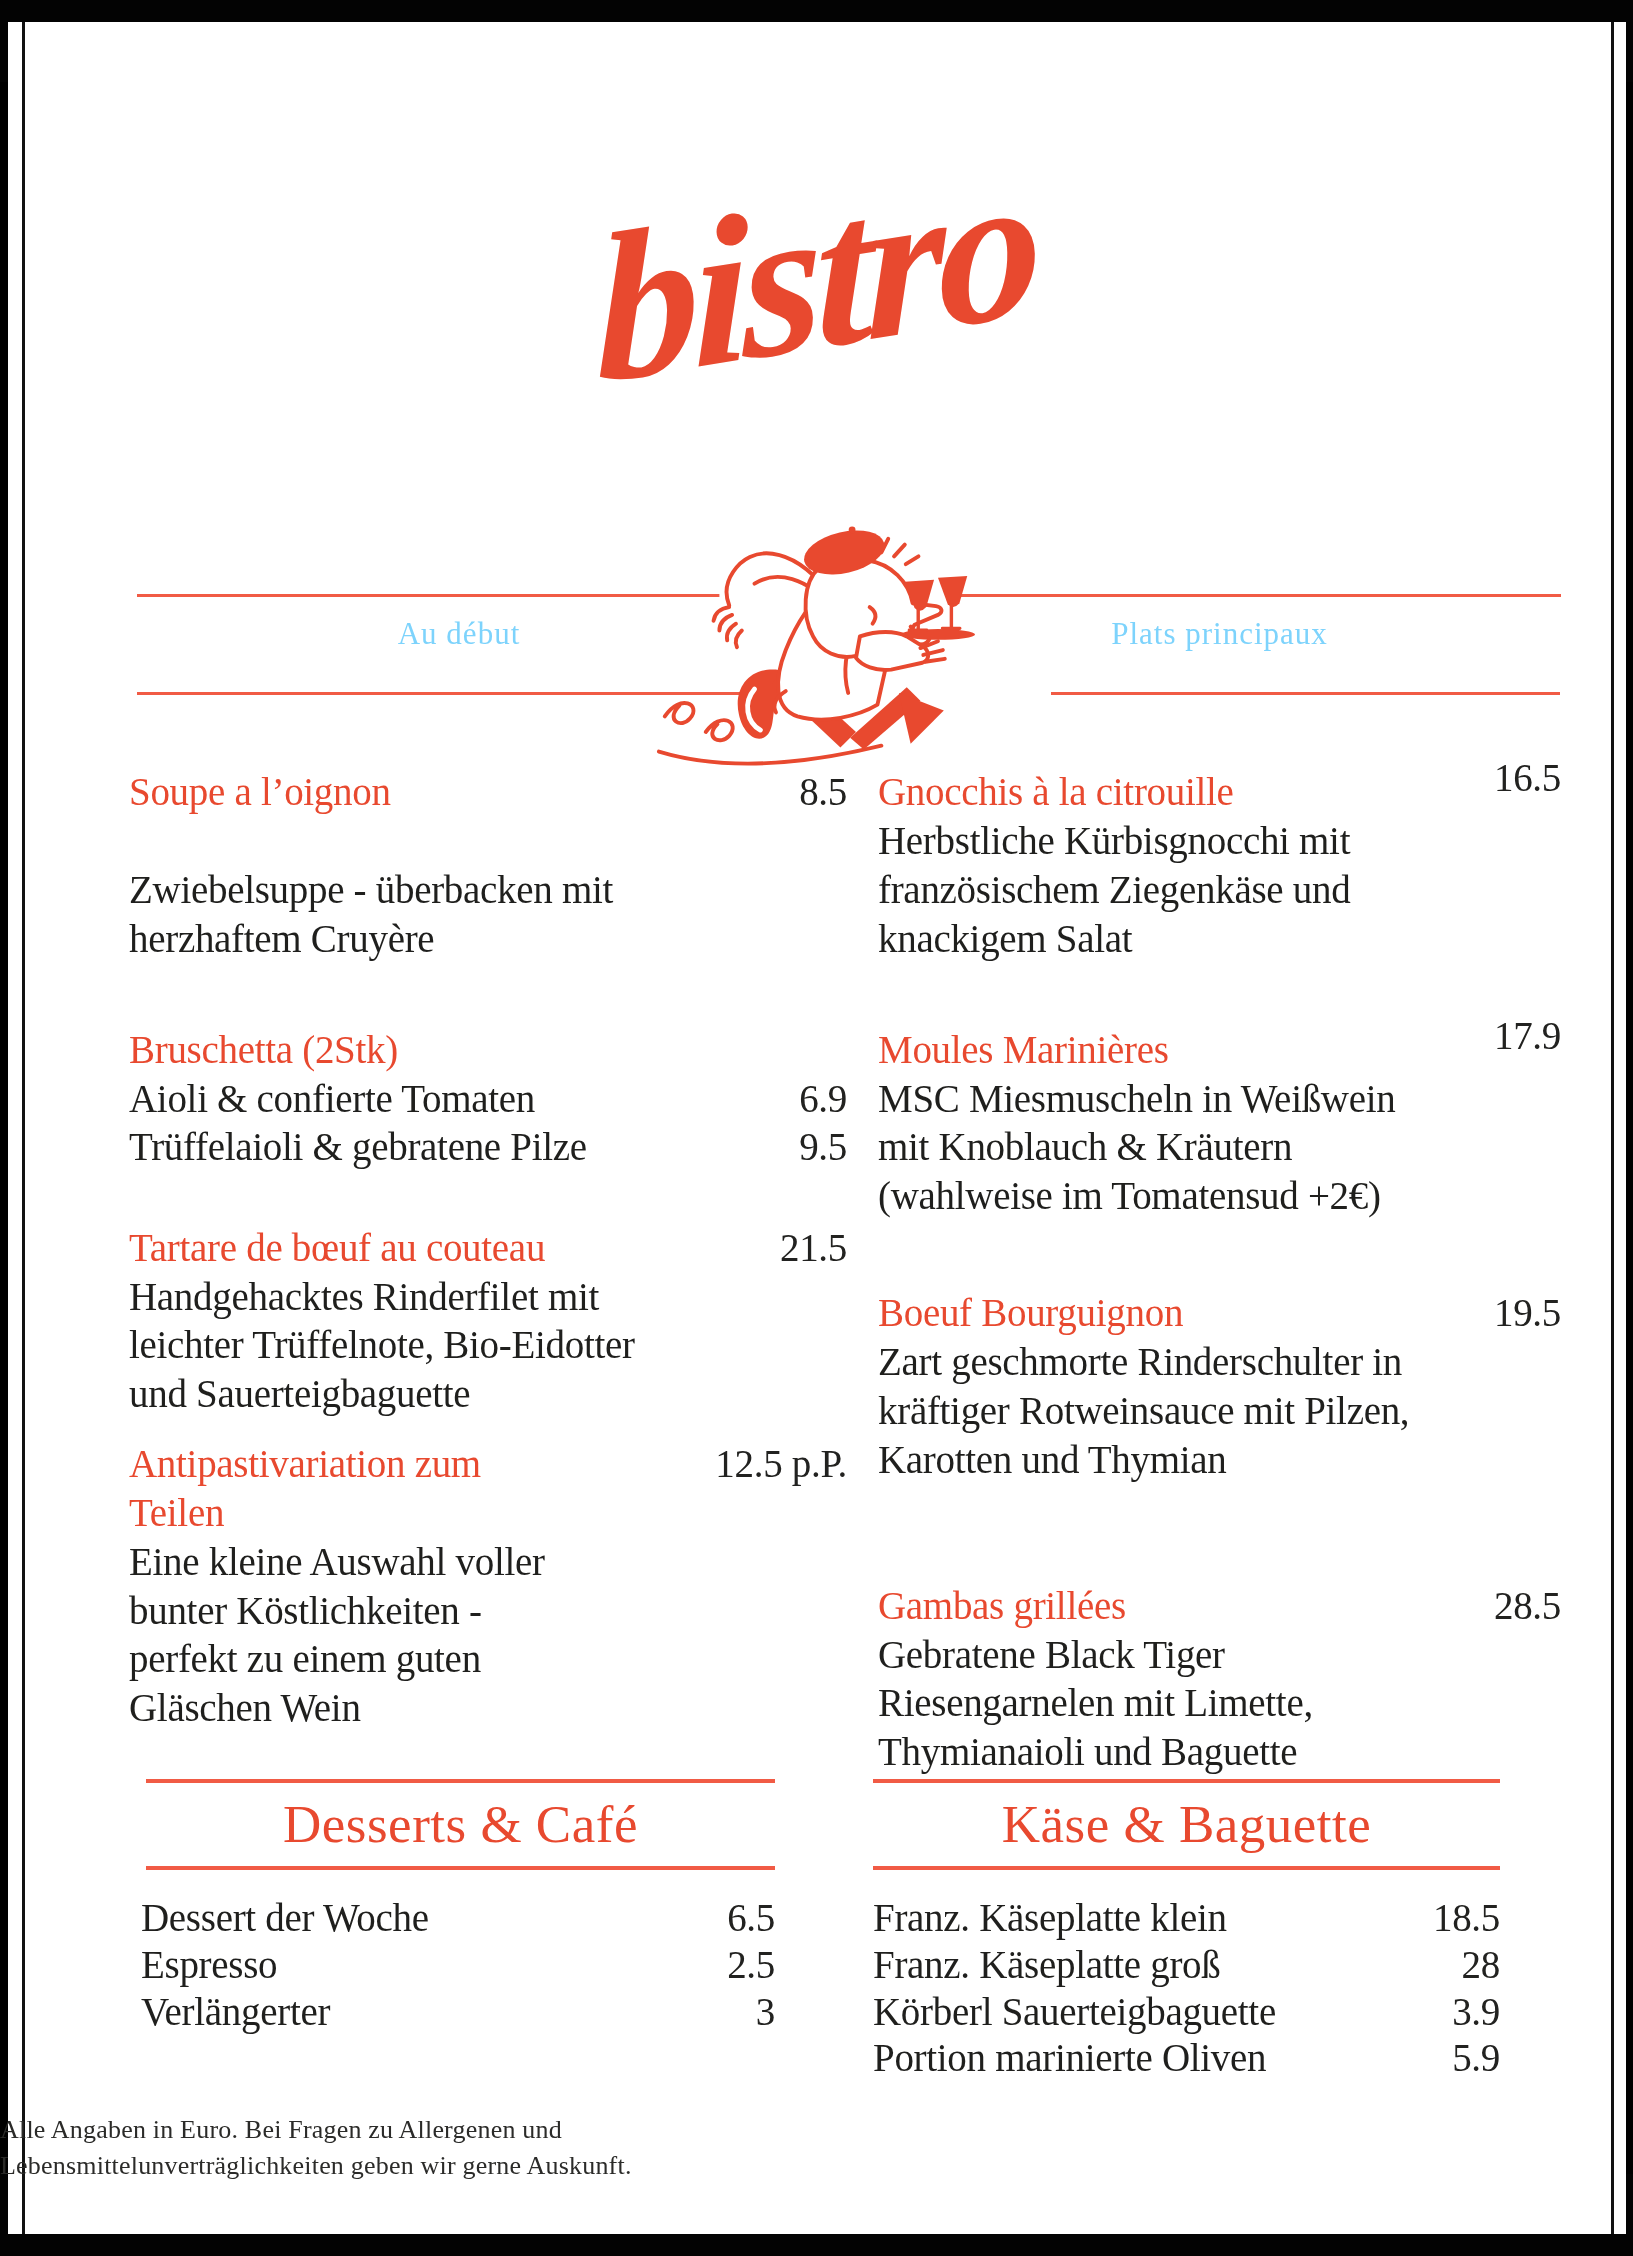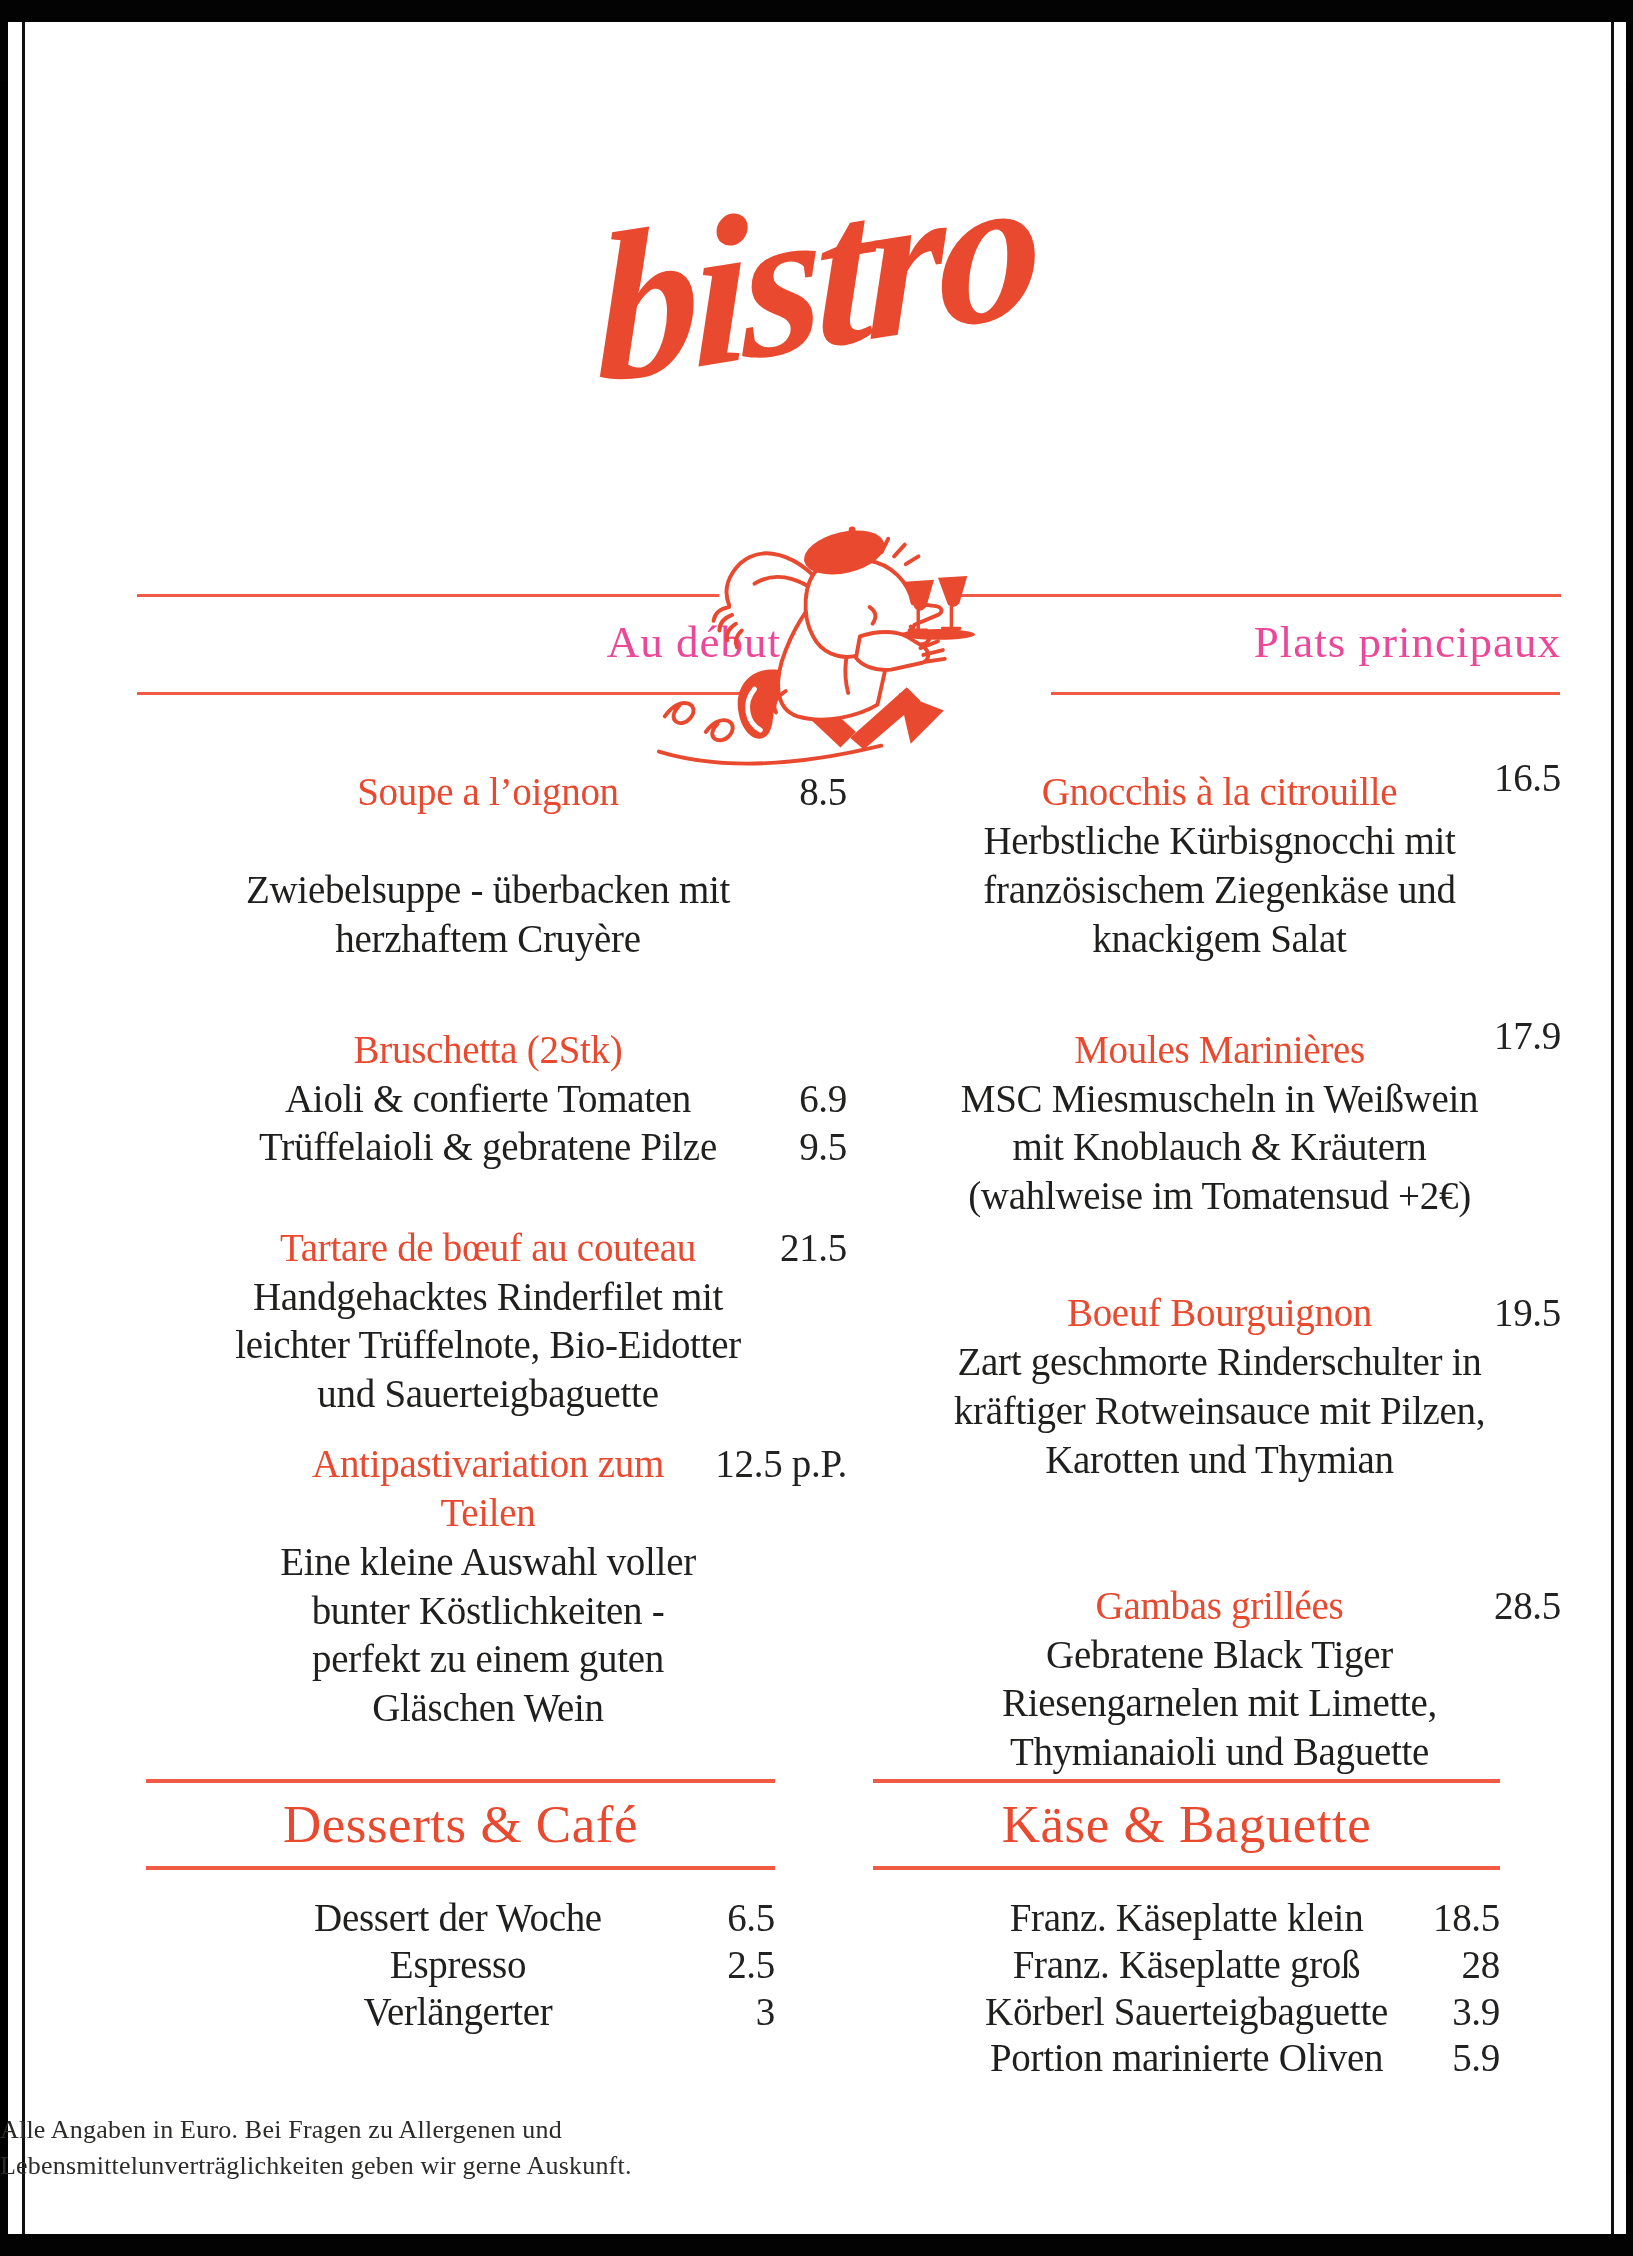--- a/index.html
+++ b/index.html
@@ -11,23 +11,23 @@
   .vrule{position:absolute;top:22.4px;bottom:23.4px;width:2.9px;background:#111;}
   .vrule.l{left:22.4px}.vrule.r{left:1611px}
   .nub{position:absolute;width:7.8px;height:60px;background:#030303;}
   .nub.tl{left:0;top:22.4px}.nub.tr{right:0;top:22.4px}.nub.bl{left:0;bottom:23.4px}.nub.br{right:0;bottom:23.4px}
 
   .logo{position:absolute;left:293px;top:115px;width:1044px;height:322px;
         font-style:italic;font-weight:bold;font-size:210px;line-height:322px;text-align:center;
         color:#E8492F;letter-spacing:-7.8px;transform:rotate(-9deg) skewX(-8deg);}
 
   .rline{position:absolute;height:3.9px;background:#F15B45;}
-  .htitle{position:absolute;font-size:45px;color:#ec4899;text-align:right;letter-spacing:1px;white-space:nowrap;}
-
-  .col{position:absolute;top:0;height:2257px;text-align:center;}
+  .htitle{position:absolute;font-size:31px;color:#7dd3fc;text-align:center;letter-spacing:1px;white-space:nowrap;}
+
+  .col{position:absolute;top:0;height:2257px;}
   .col.l{left:129px;width:718px;}
   .col.r{left:878px;width:683px;}
   .row{position:absolute;left:0;right:0;height:51px;font-size:39px;line-height:47px;white-space:nowrap;letter-spacing:-0.3px;}
   .row .price{position:absolute;right:0;top:0;color:#222220;}
   .row .price.up{transform:translateY(-13.7px);}
   .tred{color:#E8492F;}
   .desc{color:#1F1F1D;}
 
   .sec-title{position:absolute;font-size:53px;color:#E8492F;text-align:center;letter-spacing:0.5px;white-space:nowrap;}
   .footer{position:absolute;left:0;right:0;top:2112px;text-align:left;font-size:26px;line-height:36px;color:#2B2B29;letter-spacing:0.2px;}

